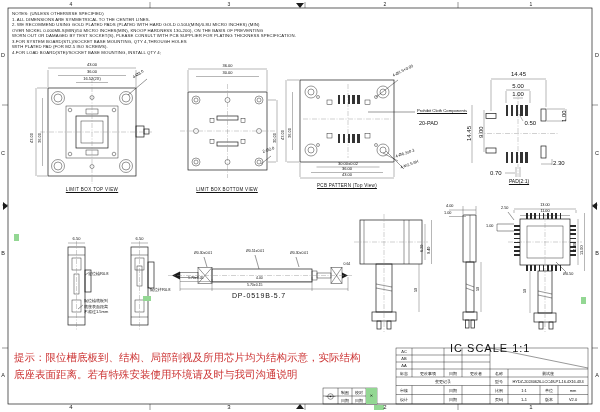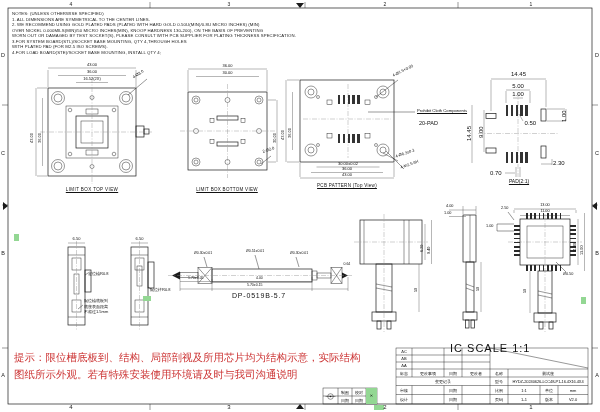--- a/index.html
+++ b/index.html
@@ -468,21 +468,21 @@
   <div class="t t38 rot" style="left:580.5px;top:254.5px">13.00</div>
   <div class="t t38" style="left:501px;top:207px">2.50</div>
   <div class="t t38" style="left:486px;top:224.5px">1.00</div>
   <div class="t t38" style="left:563px;top:272.5px">Ø0.50</div>
   <div class="t t38 rot" style="left:524px;top:292.5px">50</div>
   <div class="t t9" style="left:450px;top:343px;letter-spacing:1px">IC SCALE 1:1</div>
 </div>
 
 <div>
   <div class="red" style="left:14px;top:351px">提示：限位槽底板到、结构、局部剖视及所用芯片均为结构示意，实际结构</div>
-  <div class="red" style="left:14px;top:367.5px">图纸所示外观。若有特殊安装使用环境请及时与我司沟通说明</div>
+  <div class="red" style="left:14px;top:367.5px">底座表面距离。若有特殊安装使用环境请及时与我司沟通说明</div>
 </div>
 
 <div>
   <div class="cell t32" style="left:338px;top:388px;width:14px;height:8px">制图</div>
   <div class="cell t32" style="left:352px;top:388px;width:14px;height:8px">校对</div>
   <div class="cell t32" style="left:338px;top:396px;width:14px;height:8px">日期</div>
   <div class="cell t32" style="left:352px;top:396px;width:14px;height:8px">日期</div>
   <div class="cell green" style="left:366.3px;top:388.3px;width:10.4px;height:15.4px;font-size:4px">✕</div>
 </div>
 

